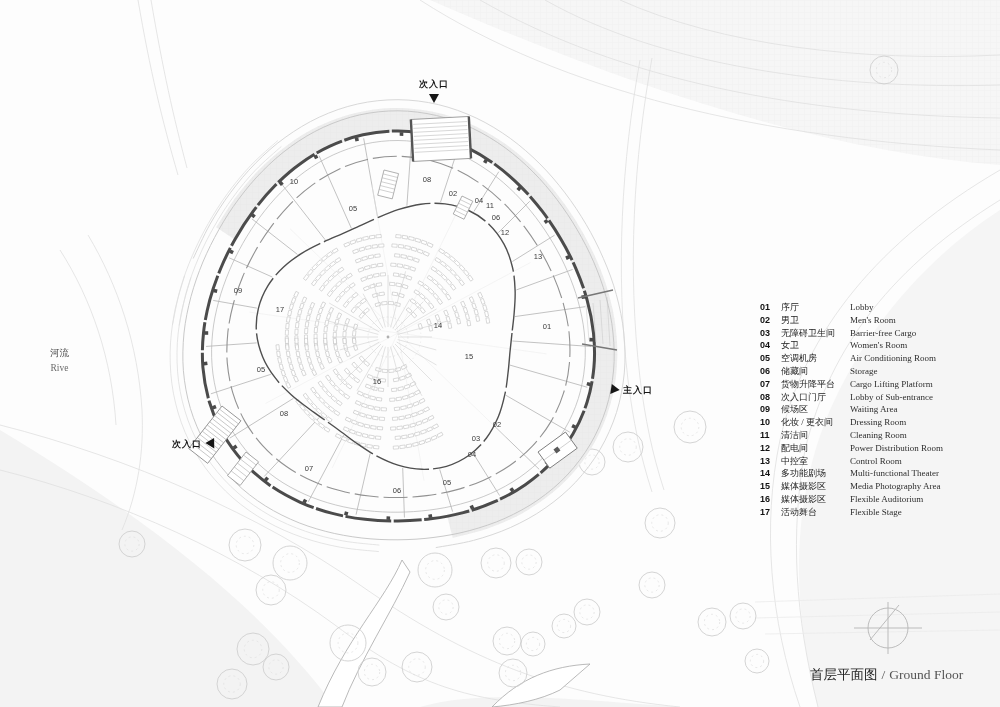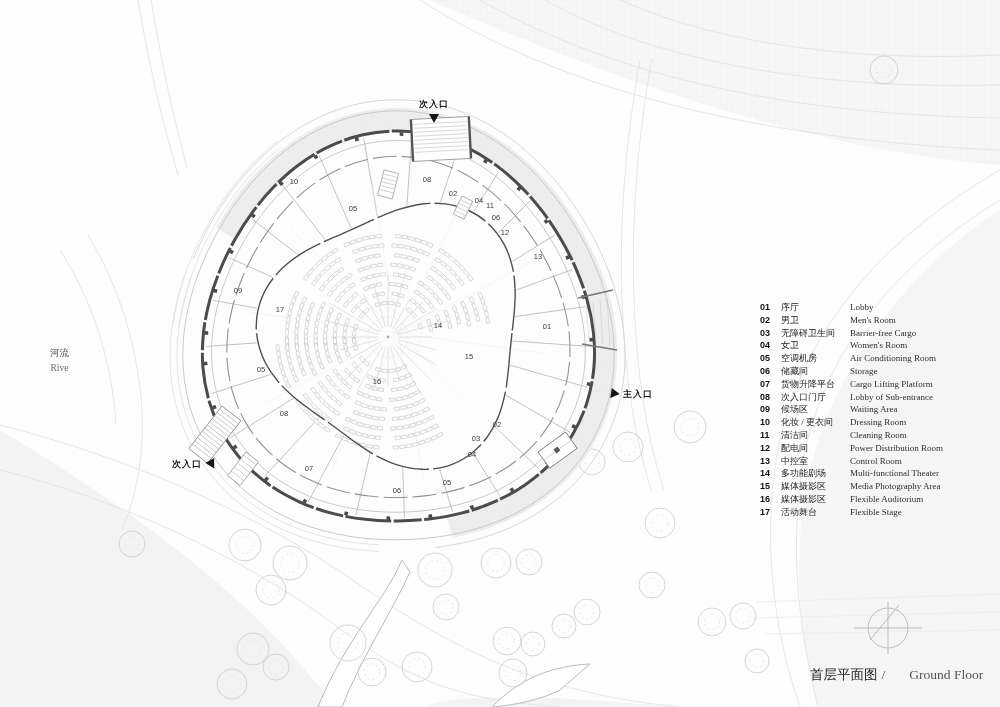--- a/index.html
+++ b/index.html
@@ -2,41 +2,41 @@
 <html><head>
 <meta charset="utf-8">
 <style>
   html,body{margin:0;padding:0;background:#ffffff;}
   .stage{position:relative;width:1000px;height:707px;background:#fdfdfd;overflow:hidden;
          font-family:"Liberation Sans",sans-serif;}
   svg text{font-family:"Liberation Sans",sans-serif;}
   .overlay{position:absolute;color:#1f1f1f;}
   
   .entrance{display:flex;align-items:center;gap:5px;font-size:9px;font-weight:700;
-            letter-spacing:1px;color:#161616;font-family:Liberation Sans, sans-serif;margin-top:20px;}
+            letter-spacing:1px;color:#161616;font-family:Liberation Sans, sans-serif;}
   .entrance.vert{flex-direction:column;gap:3px;}
   .tri{width:0;height:0;border-left:5px solid transparent;border-right:5px solid transparent;
        border-top:9px solid #161616;}
   .tri.sw{transform:rotate(38deg);}
   .tri.se{transform:rotate(-30deg);}
   
   .river{font-family:Liberation Serif, serif;font-size:9.5px;color:#4a4a4a;line-height:1.55;}
   .river .en{color:#6a6a6a;text-align:center;}
   
   .legend{position:absolute;left:760px;top:301px;width:225px;}
   .lg-row{display:flex;align-items:baseline;height:12.8px;line-height:12.8px;white-space:nowrap;}
   .lg-num{width:21px;font:700 9px "Liberation Sans",sans-serif;color:#111;}
   .lg-zh{width:69px;font:9px "Liberation Serif",serif;color:#1c1c1c;}
   .lg-en{font:9px "Liberation Serif",serif;color:#2e2e2e;}
   
   .sheet-title{position:absolute;left:810px;top:666px;white-space:nowrap;
                font-family:"Liberation Serif",serif;font-size:13.5px;}
   .sheet-title .zh{color:#222;margin-top:20px;}
   .sheet-title .sep{color:#555;margin:0 4px;}
-  .sheet-title .en{color:#555;margin-left:20px;}
+  .sheet-title .en{color:#555;}
 </style>
 </head>
 <body>
 
 <div class="stage">
 
   <svg id="plan-svg" width="1000" height="707" viewBox="0 0 1000 707">
     <defs>
       <pattern id="gpat" width="6" height="6" patternUnits="userSpaceOnUse">
         <path d="M0,0H6M0,0V6" stroke="#e3e3e3" stroke-width="0.5" fill="none"></path>
@@ -712,21 +712,21 @@
   <div class="overlay river" style="left:50px;top:346px;">
     <div class="zh">河流</div>
     <div class="en">Rive</div>
   </div>
 
   
   <div class="overlay entrance vert" style="left:406px;top:78px;width:56px;">
     <span>次入口</span>
     <span class="tri"></span>
   </div>
-  <div class="overlay entrance" style="left:608px;top:368px;">
+  <div class="overlay entrance" style="left:608px;top:384px;">
     <span class="tri sw"></span>
     <span>主入口</span>
   </div>
   <div class="overlay entrance" style="left:172px;top:438px;">
     <span>次入口</span>
     <span class="tri se"></span>
   </div>
 
   
   <div class="legend" id="legend">

